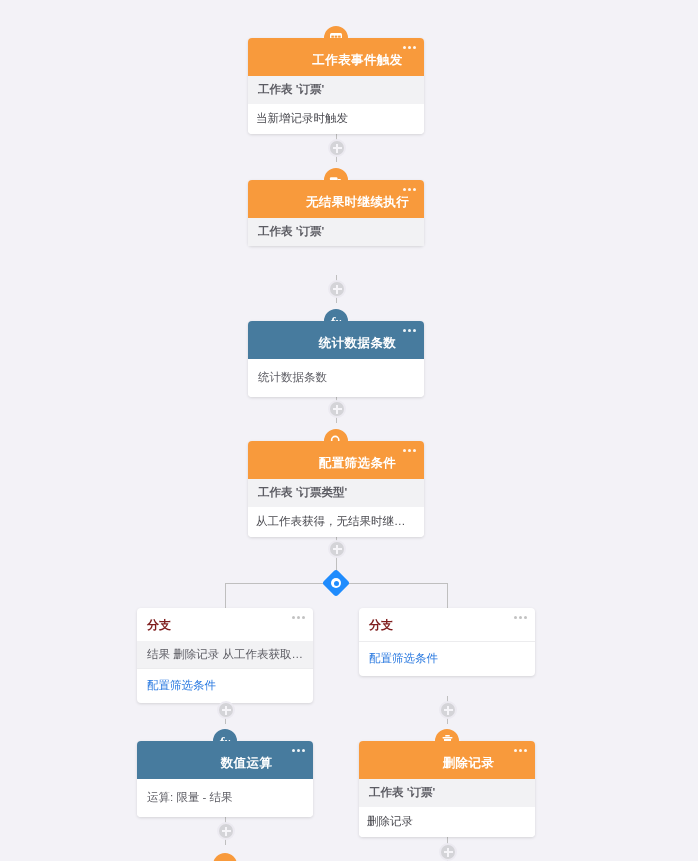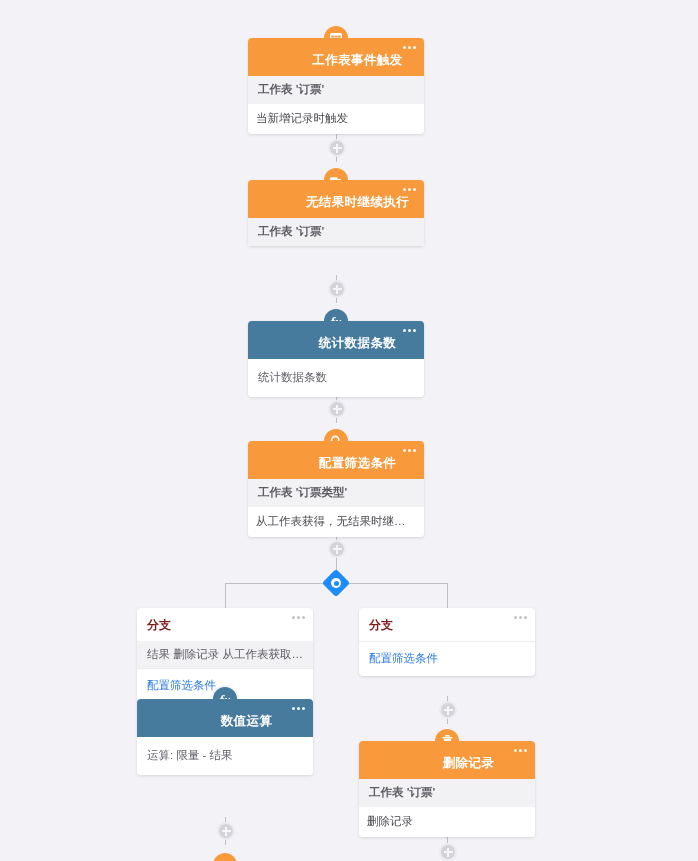--- a/index.html
+++ b/index.html
@@ -347,21 +347,21 @@
           <span></span>
         </div>
       <span>分支</span>
     </div>
     <div class="cfg">配置筛选条件</div>
   </div>
 
   <div class="plus" style="left:217px; top:701px;"></div>
   <div class="plus" style="left:439px; top:701px;"></div>
 
-  <div class="node blue" style="left:137px; top:699px;">
+  <div class="node blue" style="left:137px; top:741px;">
     <div class="badge">
         <span class="fx">fx</span>
       </div>
     <div class="head">
       <div class="dots">
           <span></span>
           <span></span>
           <span></span>
         </div>
       <div class="title">数值运算</div>

